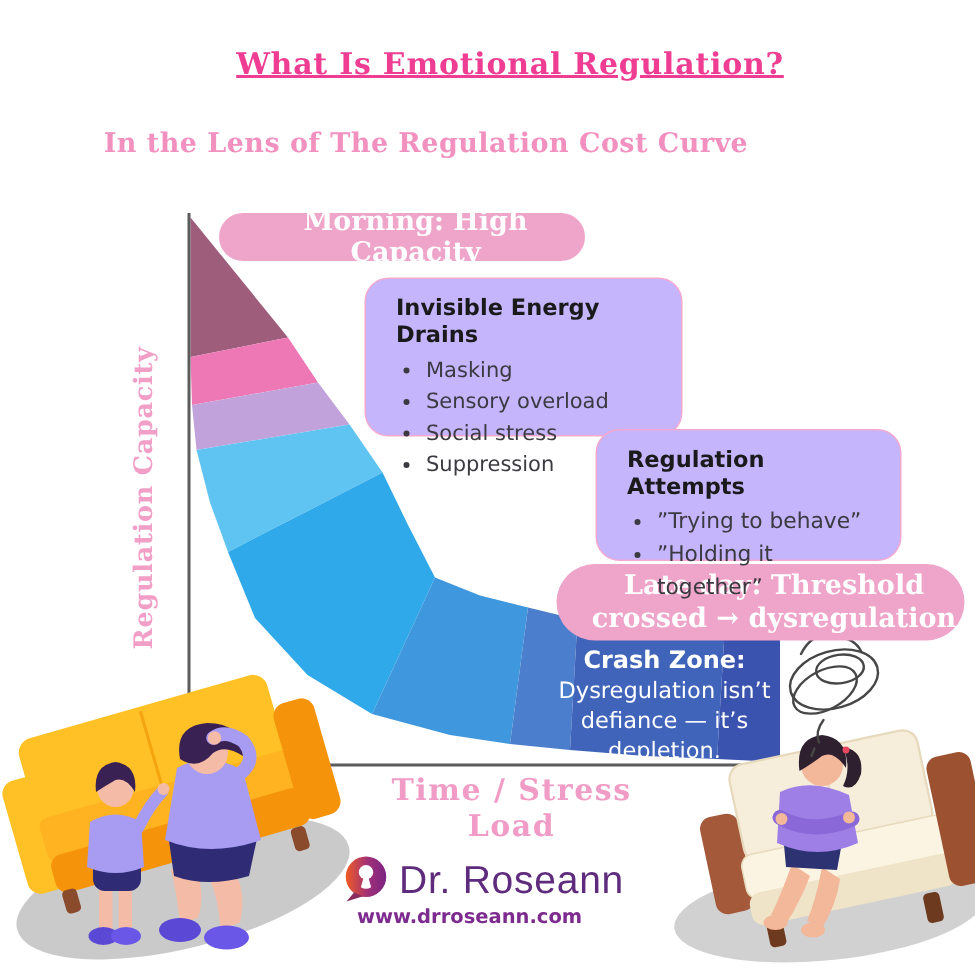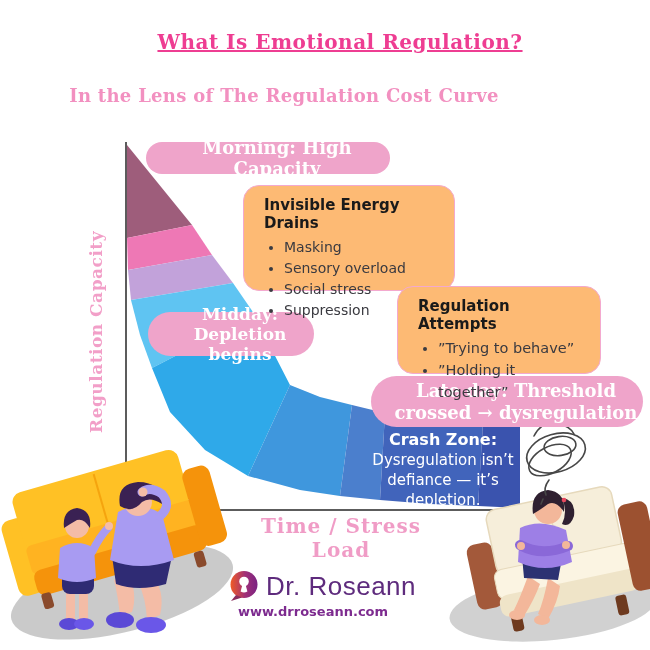--- a/index.html
+++ b/index.html
@@ -10,21 +10,21 @@
   .subtitle{position:absolute;top:85px;left:0;width:568px;text-align:center;
          font-family:"DejaVu Serif",serif;font-weight:bold;font-size:18px;color:#f290c0;letter-spacing:.3px;}
   .scene{position:absolute;left:0;top:0;z-index:1;}
   .pill{position:absolute;z-index:2;background:#efa4ca;color:#ffffff;border-radius:26px;
         font-family:"DejaVu Serif",serif;font-weight:bold;text-align:center;
         display:flex;flex-direction:column;justify-content:center;}
   .pill span{display:block;line-height:1.18;padding-left:18px;}
   .pill-morning{left:146px;top:142px;width:244px;height:32px;font-size:18px;}
   .pill-midday{left:148px;top:312px;width:166px;height:44px;font-size:17px;}
   .pill-lateday{left:371px;top:376px;width:272px;height:51px;font-size:18px;}
-  .callout{position:absolute;z-index:2;background:#fdba74;border:1.6px solid #f3a9cf;border-radius:16px;
+  .callout{position:absolute;z-index:2;background:#c4b5fd;border:1.6px solid #f3a9cf;border-radius:16px;
            padding:10px 14px 8px 20px;box-sizing:border-box;}
   .callout h3{margin:0 0 5px 0;font-size:15px;color:#1a1a1a;font-weight:bold;}
   .callout ul{margin:0;padding-left:20px;color:#3a3a40;font-size:14px;line-height:1.5;}
   .callout-drains{left:243px;top:185px;width:212px;height:106px;}
   .callout-attempts{left:397px;top:286px;width:204px;height:88px;}
   .callout-attempts ul{font-size:14.5px;}
   .crash{position:absolute;z-index:2;left:350px;top:430px;width:186px;text-align:center;color:#ffffff;}
   .crash .crash-title{font-size:16px;font-weight:bold;margin-bottom:2px;}
   .crash .crash-line{font-size:15px;line-height:1.32;}
   .xlabel{position:absolute;z-index:2;left:231px;top:514px;width:220px;text-align:center;
@@ -140,24 +140,20 @@
       <path d="M543,499 L541,504"></path>
     </g>
   </svg>
 
   <div class="ylabel">Regulation Capacity</div>
   <div class="xlabel">Time / Stress Load</div>
 
   <div class="pill pill-morning">
     <span>Morning: High Capacity</span>
   </div>
-  <div class="pill pill-midday">
-    <span>Midday:</span>
-    <span>Depletion begins</span>
-  </div>
   <div class="pill pill-lateday">
     <span>Late day: Threshold</span>
     <span>crossed → dysregulation</span>
   </div>
 
   <div class="callout callout-drains">
     <h3>Invisible Energy Drains</h3>
     <ul>
       <li>Masking</li>
       <li>Sensory overload</li>

